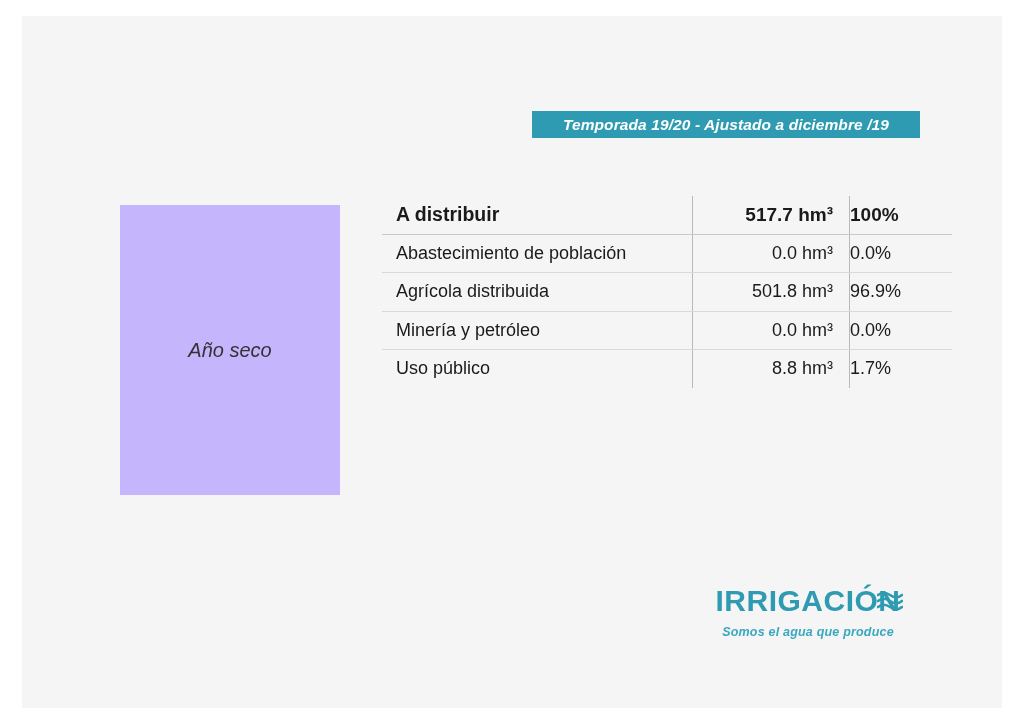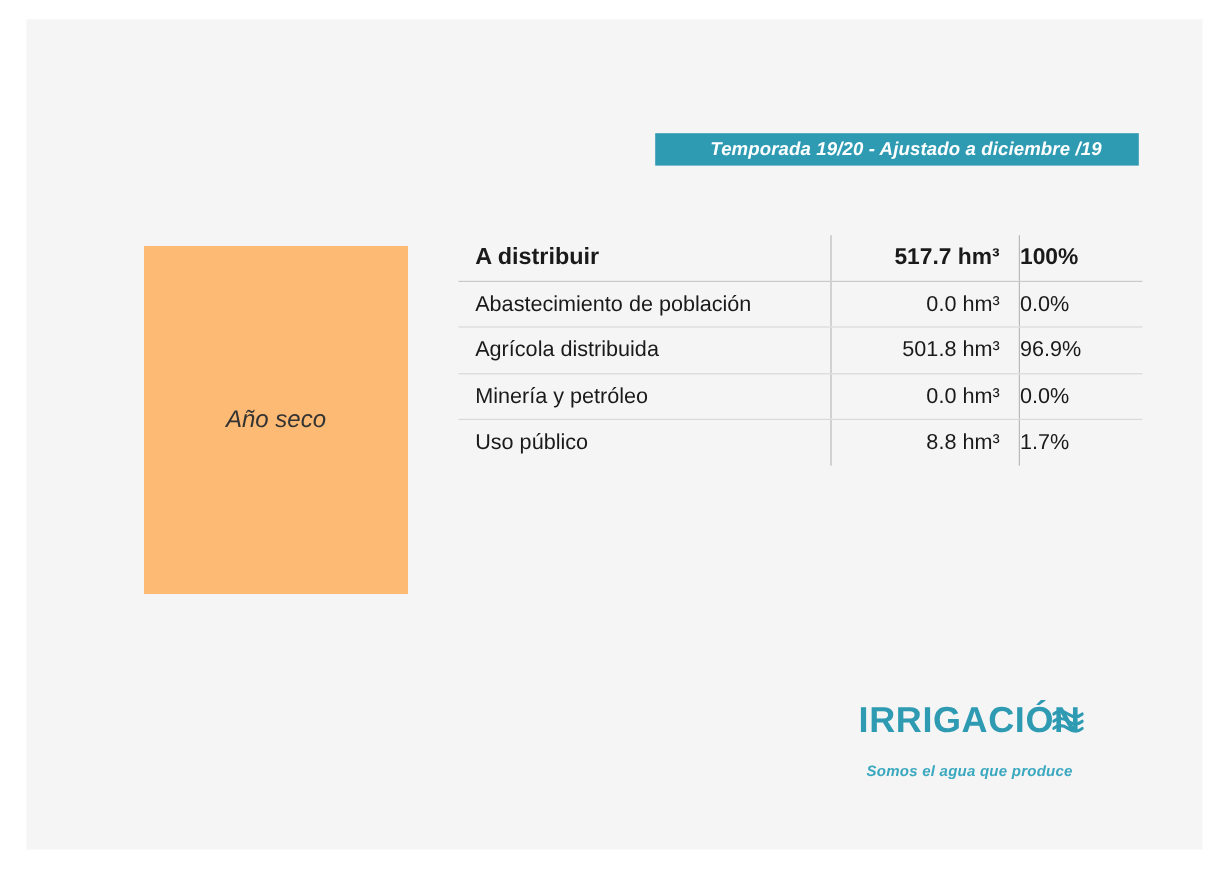--- a/index.html
+++ b/index.html
@@ -27,44 +27,43 @@
     position: absolute;
     left: 72px;
     top: 85px;
     font-size: 34px;
     font-weight: bold;
     letter-spacing: 0.6px;
     color: #3aa8bf;
   }
   .season-badge {
     position: absolute;
-    left: 524px;
+    left: 510px;
     top: 95px;
     width: 388px;
     height: 27px;
     background: #2e9bb3;
     color: #ffffff;
     font-size: 15.5px;
     font-style: italic;
     font-weight: bold;
     display: flex;
     align-items: center;
     justify-content: center;
     letter-spacing: 0.1px;
-    padding-left: 15px;
   }
 
   
   .photo-box {
     position: absolute;
     left: 98px;
     top: 189px;
     width: 220px;
     height: 290px;
-    background: #fdba74;
+    background: #c4b5fd;
     display: flex;
     align-items: center;
     justify-content: center;
   }
   .photo-caption {
     font-size: 20px;
     font-style: italic;
     color: #333333;
   }
 
@@ -134,21 +133,21 @@
     position: relative;
   }
   .logo-waves {
     position: absolute;
     right: -2px;
     top: 4px;
     width: 26px;
     height: 22px;
   }
   .logo-tag {
-    margin-top: 20px;
+    margin-top: 9px;
     font-size: 12.5px;
     font-style: italic;
     font-weight: bold;
     color: #3aa8bf;
     letter-spacing: 0.2px;
   }
 </style>
 </head>
 <body>
 

